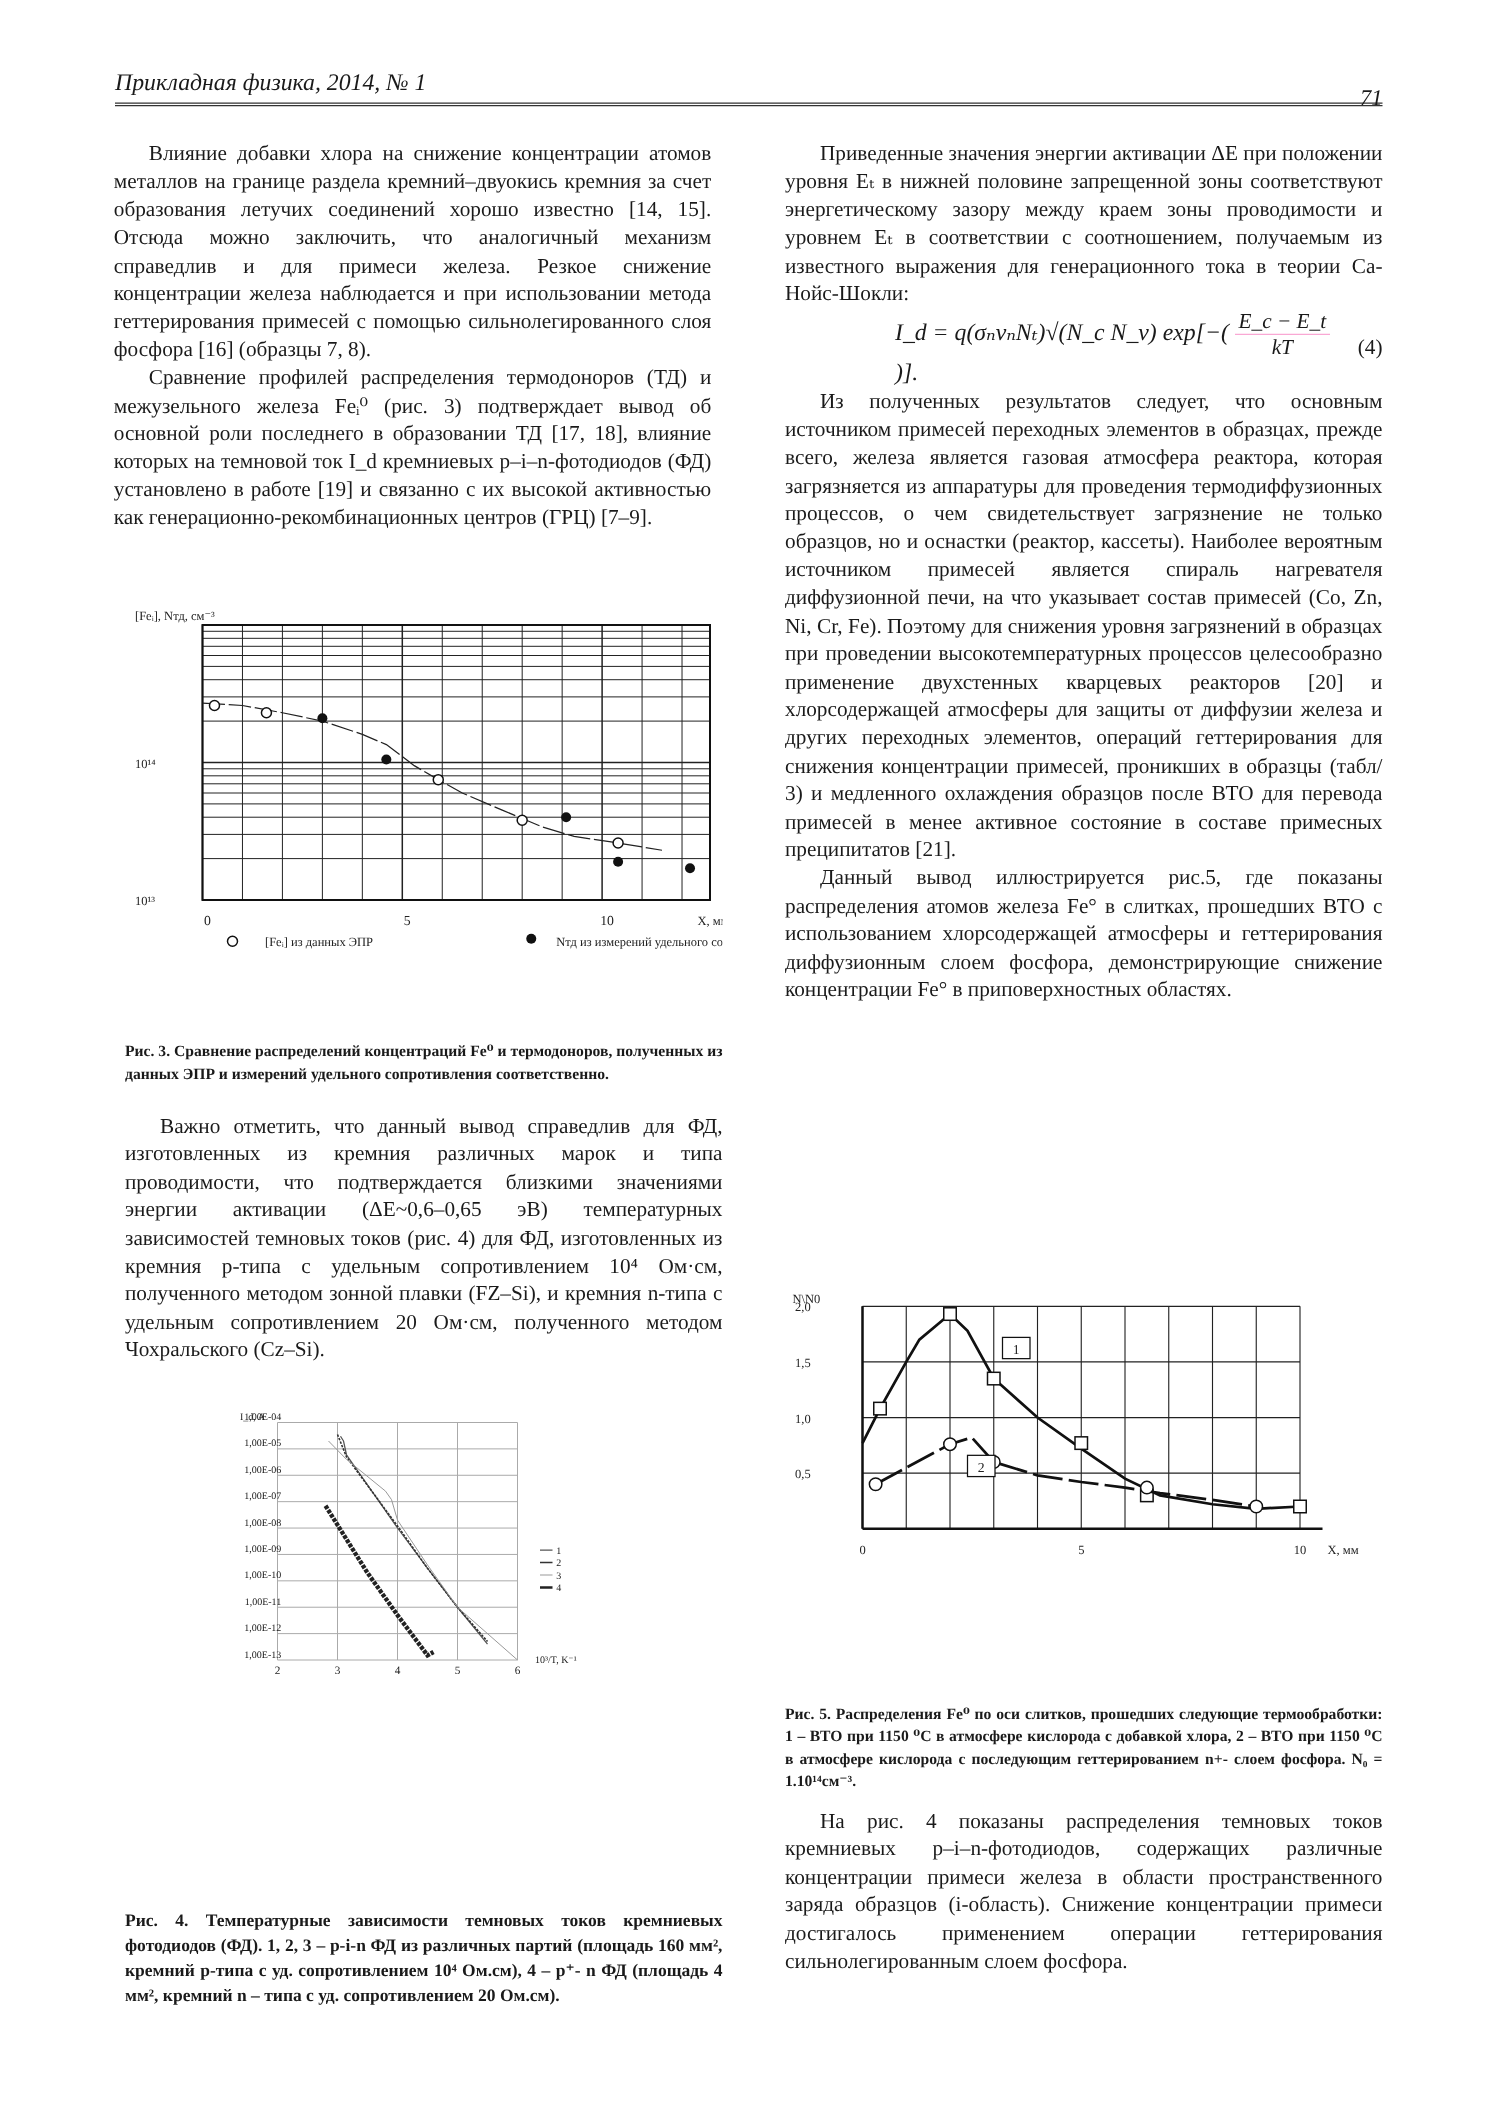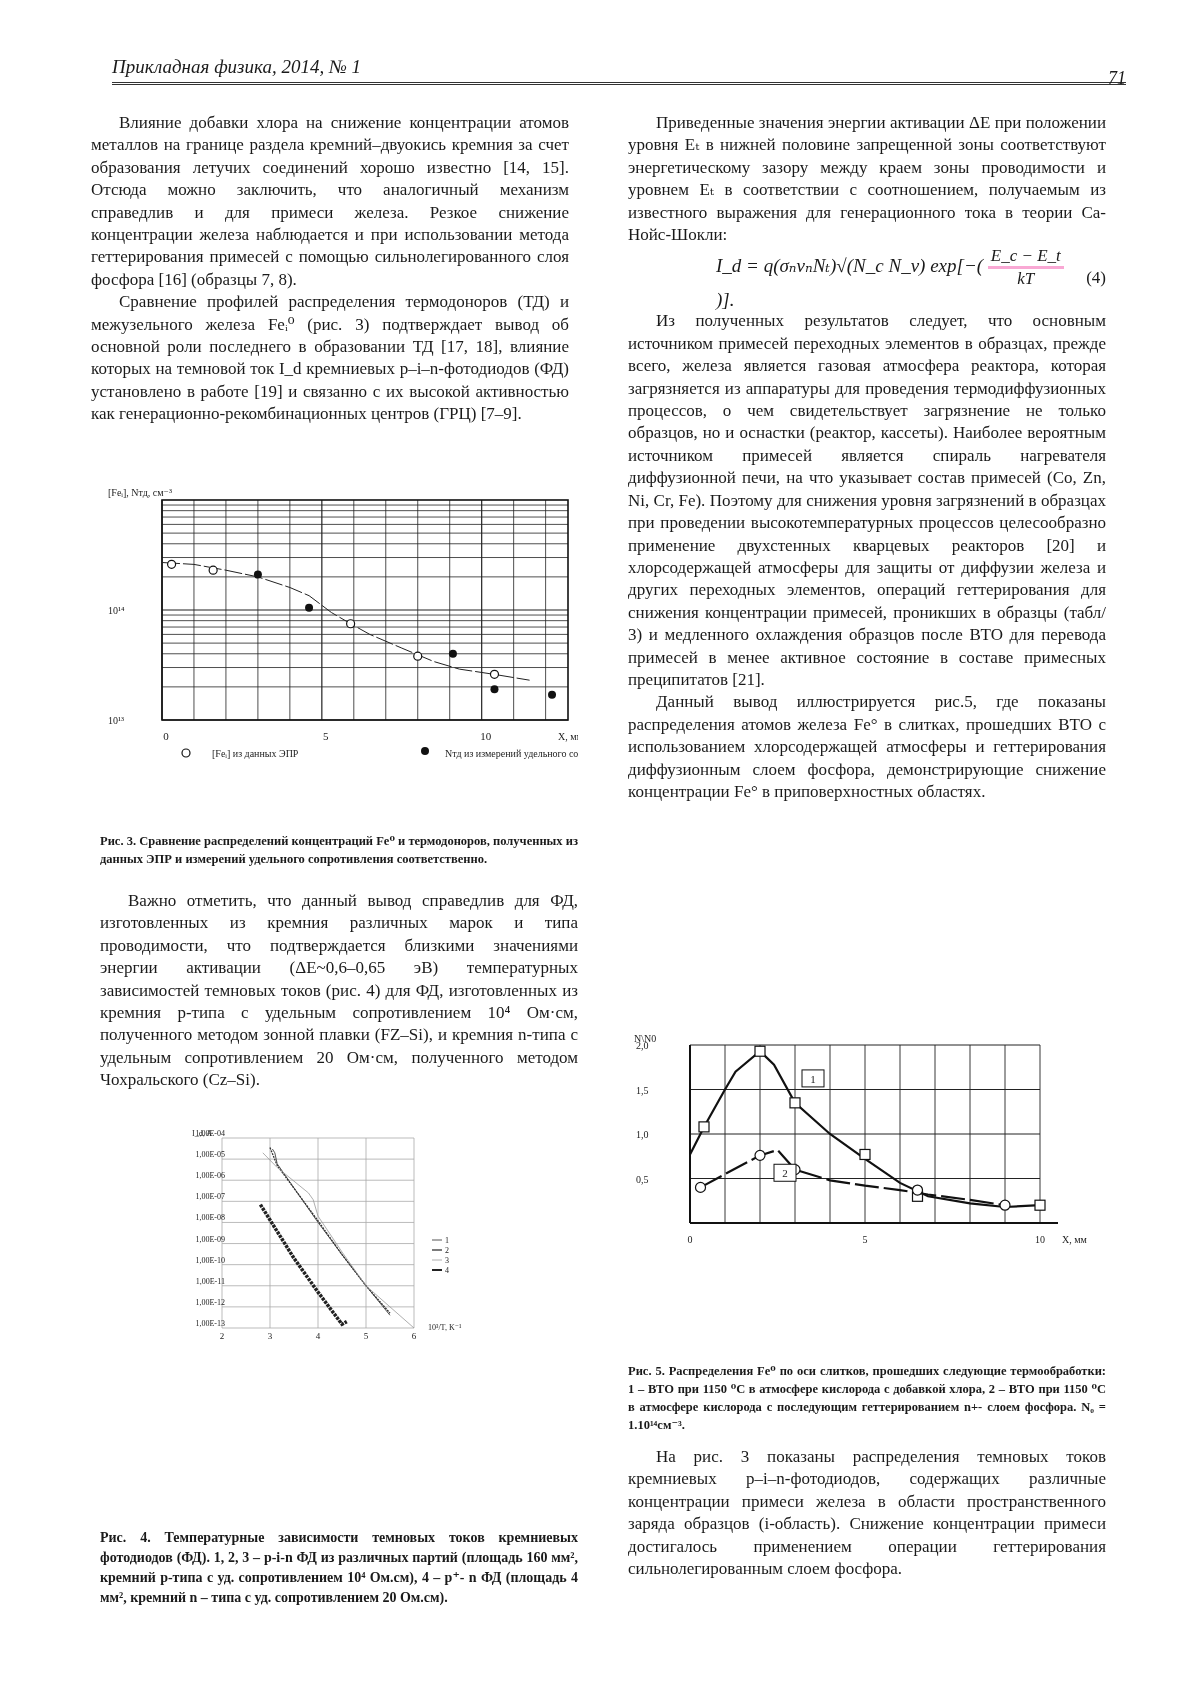--- a/index.html
+++ b/index.html
@@ -1,32 +1,32 @@
 <!DOCTYPE html>
 <html><head>
 <meta charset="utf-8">
 <style>
   html, body { margin: 0; padding: 0; background: #fff; }
   body { width: 1200px; height: 1698px; position: relative; overflow: hidden;
          font-family: "Liberation Serif", "DejaVu Serif", serif; color: #1a1a1a; }
   .header { position: absolute; left: 92px; top: 52px; width: 1014px; height: 30px;
-            border-bottom: 3px double #333; margin-left: 20px; }
+            border-bottom: 3px double #333; }
   .header .journal { position: absolute; left: 0; top: 4px; font-style: italic; font-size: 19px; }
   .header .pageno { position: absolute; right: 0; top: 16px; font-style: italic; font-size: 18px; }
   .col { position: absolute; top: 112px; width: 478px; }
   .col-left { left: 91px; }
   .col-right { left: 628px; }
   p.para { margin: 0; font-size: 17px; line-height: 22.4px; text-align: justify; text-indent: 28px; }
   .caption { font-weight: bold; font-size: 12.5px; line-height: 18px; text-align: justify; margin: 0; }
   .formula { font-style: italic; font-size: 19px; height: 64px; display: flex; align-items: center; justify-content: center; padding-left: 88px; }
   .formula .eqno { font-style: normal; font-size: 17px; }
   .fig { position: absolute; }
   .fig svg text { font-family: "Liberation Serif", "DejaVu Serif", serif; }
   .frac { display: inline-flex; flex-direction: column; align-items: center; vertical-align: middle; font-size: 17px; line-height: 20px; }
-  .frac .num { border-bottom: 3px solid #f9a8d4; padding: 0 3px; font-style: italic; }
+  .frac .num { border-bottom: 1px solid #f9a8d4; padding: 0 3px; font-style: italic; }
 </style>
 </head>
 <body>
 
 <div class="header">
   <span class="journal">Прикладная физика, 2014, № 1</span>
   <span class="pageno">71</span>
 </div>
 
 <div class="col col-left">
@@ -213,14 +213,14 @@
       <rect x="196" y="39.920000000000016" width="22" height="17" fill="#fff" stroke="#111"></rect>
       <text x="207" y="52.920000000000016" font-size="11" text-anchor="middle" fill="#222">1</text>
       <rect x="168" y="134.26" width="22" height="17" fill="#fff" stroke="#111"></rect>
       <text x="179" y="147.26" font-size="11" text-anchor="middle" fill="#222">2</text>
     </svg>
 </div>
 <div style="position:absolute; left:628px; top:1362px; width:478px;">
   <p class="caption">Рис. 5. Распределения Fe⁰ по оси слитков, прошедших следующие термообработки: 1 – ВТО при 1150 ⁰С в атмосфере кислорода с добавкой хлора, 2 – ВТО при 1150 ⁰С в атмосфере кислорода с последующим геттерированием n+- слоем фосфора. N₀ = 1.10¹⁴см⁻³.</p>
 </div>
 <div style="position:absolute; left:628px; top:1446px; width:478px;">
-  <p class="para">На рис. 3 показаны распределения темновых токов кремниевых p–i–n-фотодиодов, содержащих различные концентрации примеси железа в области пространственного заряда образцов (i-область). Снижение концентрации примеси достигалось применением операции геттерирования сильнолегированным слоем фосфора.</p>
+  <p class="para">На рис. 4 показаны распределения темновых токов кремниевых p–i–n-фотодиодов, содержащих различные концентрации примеси железа в области пространственного заряда образцов (i-область). Снижение концентрации примеси достигалось применением операции геттерирования сильнолегированным слоем фосфора.</p>
 </div>
 
 </body></html>

